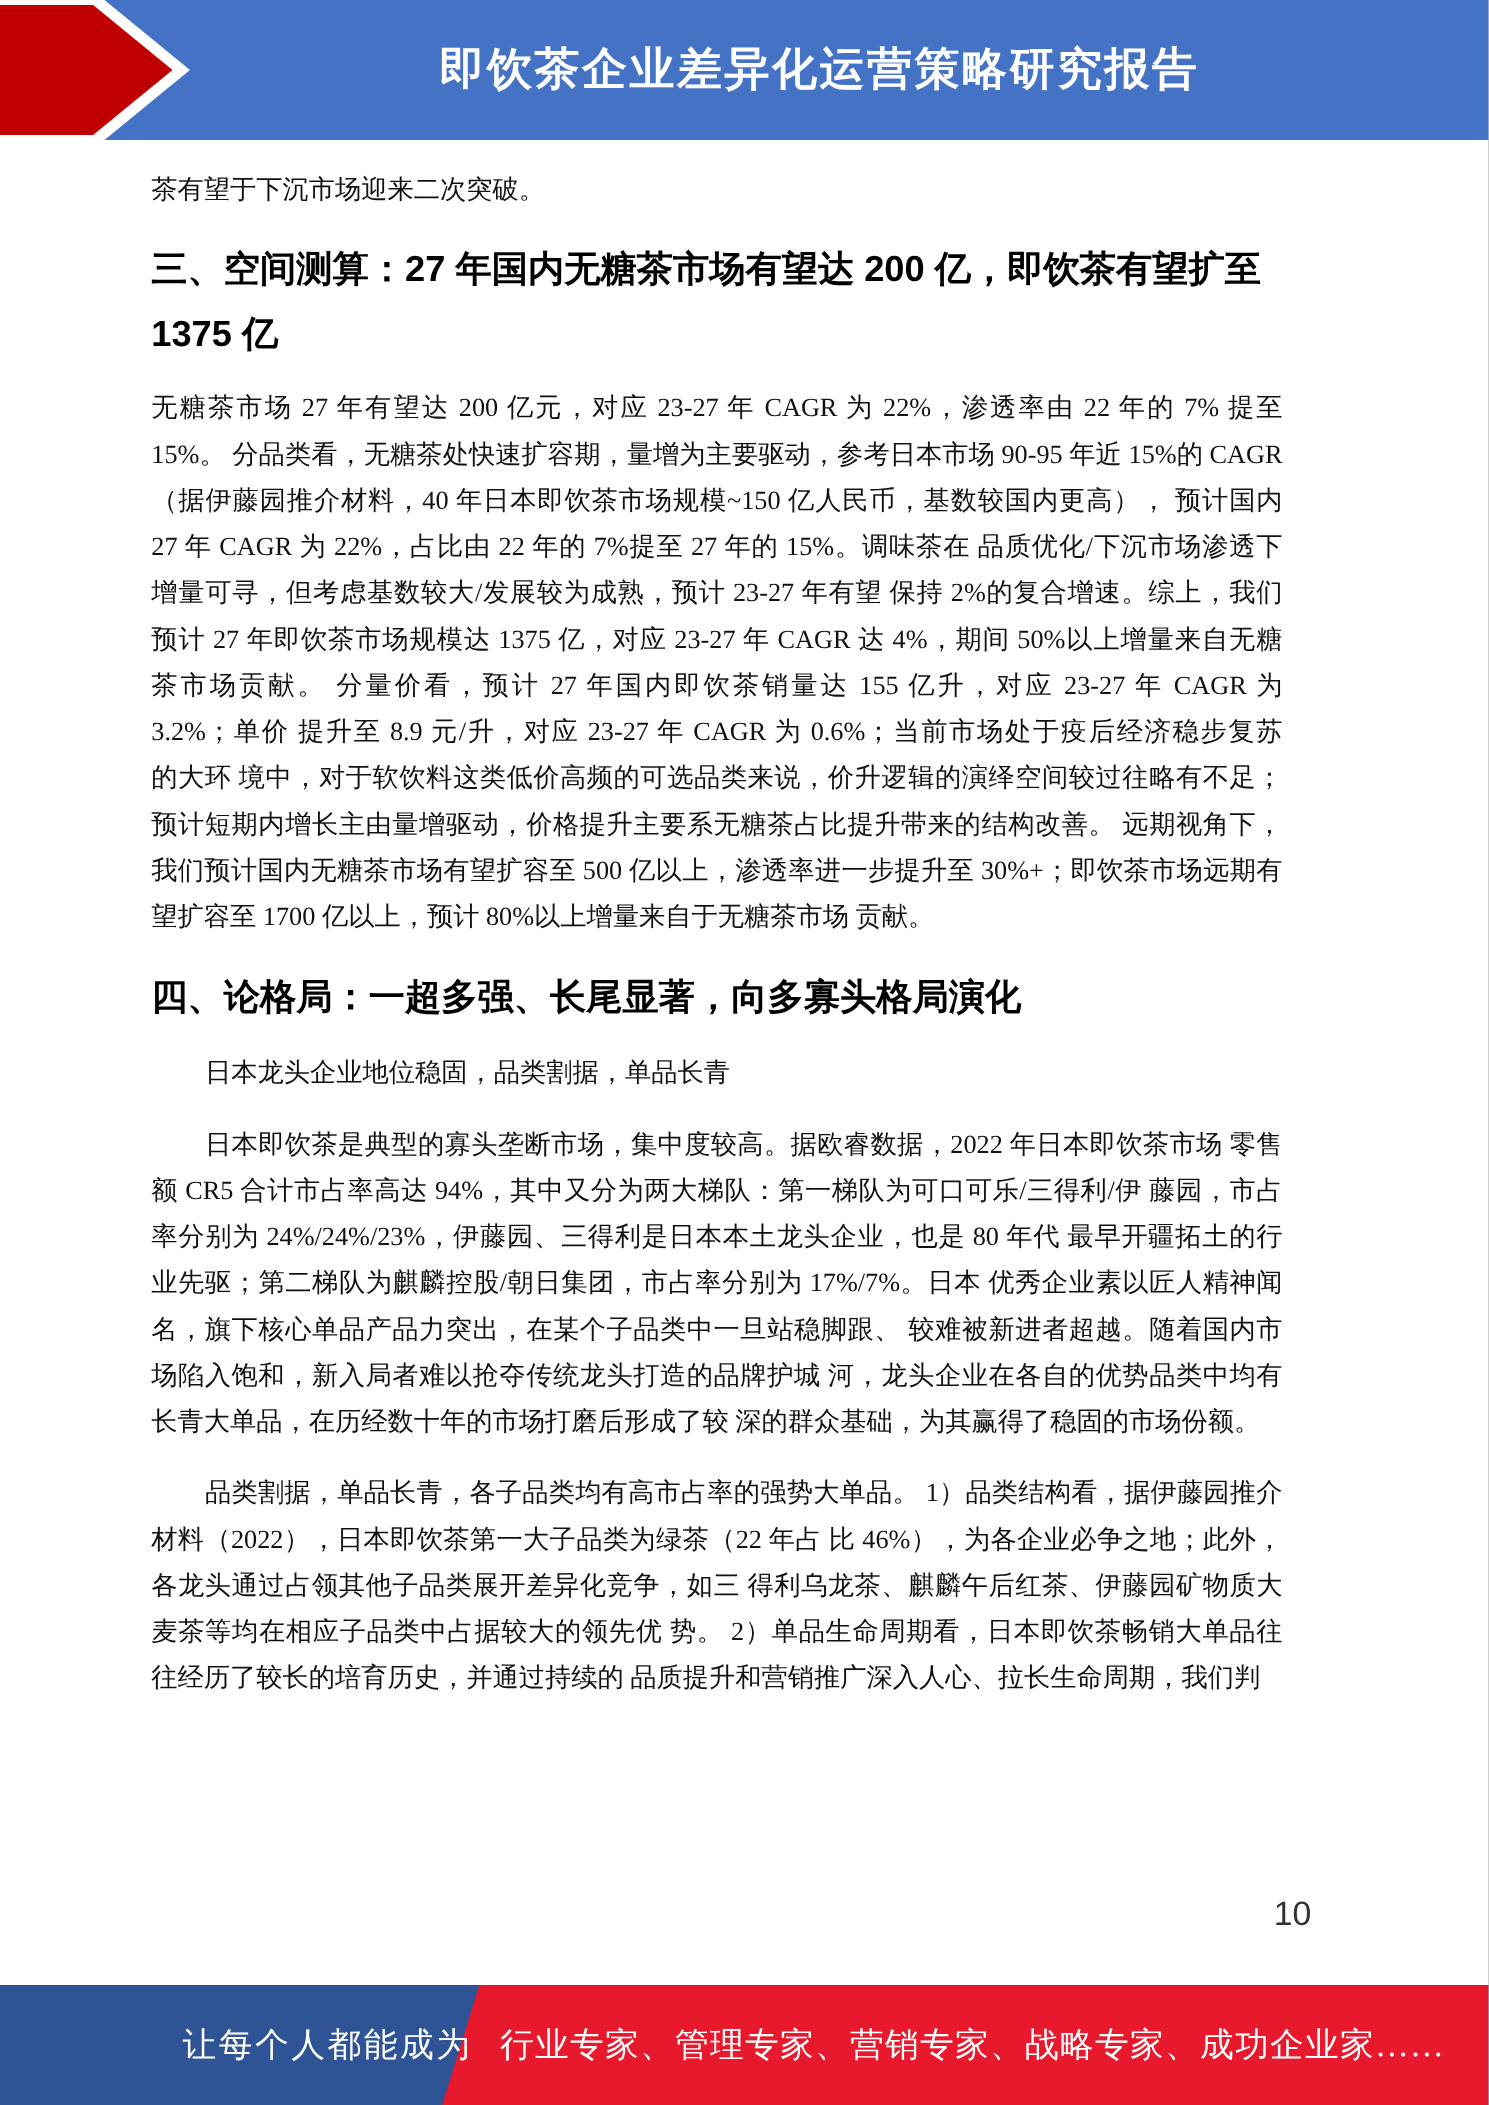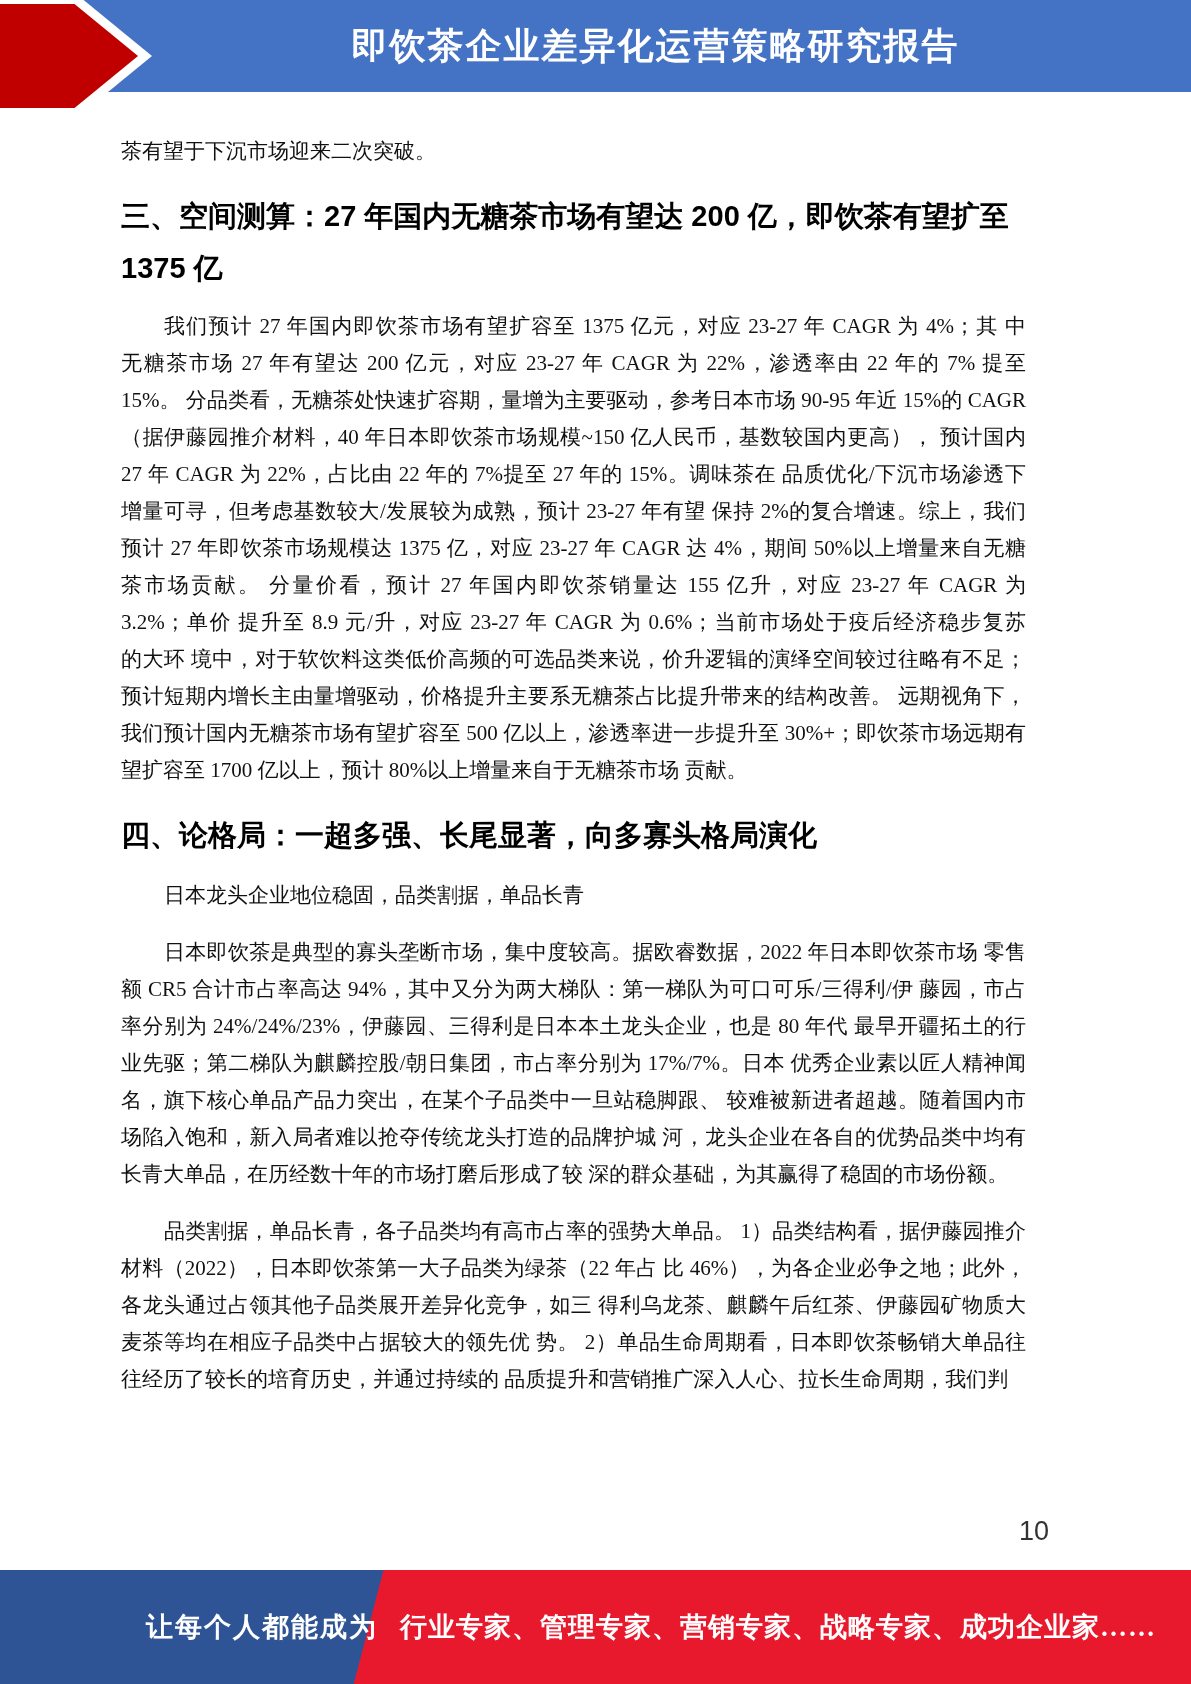--- a/index.html
+++ b/index.html
@@ -8,21 +8,21 @@
     width:1191px; height:1684px;
     margin:0 auto;
     background:#ffffff;
     font-family:"Liberation Serif","DejaVu Serif",serif;
     overflow:hidden;
   }
 
   
   .header {
     position:relative;
-    height:92px;
+    height:112px;
     background:#4472C4;
   }
   .arrow-white {
     position:absolute; left:0; top:0;
     width:152px; height:112px;
     background:#ffffff;
     clip-path:polygon(0 0, 55% 0, 100% 50%, 55% 100%, 0 100%);
   }
   .arrow-red {
     position:absolute; left:0; top:4px;
@@ -84,21 +84,21 @@
     position:absolute;
     top:1516px; right:142px;
     font-family:"Liberation Sans","DejaVu Sans",sans-serif;
     font-size:27px;
     color:#333333;
   }
 
   
   .footer {
     position:absolute; left:0; bottom:0;
-    width:1191px; height:114px;font-weight:bold;
+    width:1191px; height:96px;
   }
   .footer-blue {
     position:absolute; left:0; top:0; right:0; bottom:0;
     background:#2F5496;
   }
   .footer-red {
     position:absolute; left:0; top:0; right:0; bottom:0;
     background:#E8192D;
     clip-path:polygon(32.2% 0, 100% 0, 100% 100%, 29.7% 100%);
   }
@@ -132,21 +132,20 @@
 
   <div class="doc-body">
     <div class="intro-line">茶有望于下沉市场迎来二次突破。</div>
     <div id="sections">
         <div class="section">
           <div class="section-heading">
             <div class="heading-line">三、空间测算：27 年国内无糖茶市场有望达 200 亿，即饮茶有望扩至</div>
             <div class="heading-line">1375 亿</div>
           </div>
           <div class="para">
-            <div class="bline indent">我们预计 27 年国内即饮茶市场有望扩容至 1375 亿元，对应 23-27 年 CAGR 为 4%；其 中</div>
             <div class="bline">无糖茶市场 27 年有望达 200 亿元，对应 23-27 年 CAGR 为 22%，渗透率由 22 年的 7% 提至</div>
             <div class="bline">15%。 分品类看，无糖茶处快速扩容期，量增为主要驱动，参考日本市场 90-95 年近 15%的 CAGR</div>
             <div class="bline">（据伊藤园推介材料，40 年日本即饮茶市场规模~150 亿人民币，基数较国内更高）， 预计国内</div>
             <div class="bline">27 年 CAGR 为 22%，占比由 22 年的 7%提至 27 年的 15%。调味茶在 品质优化/下沉市场渗透下</div>
             <div class="bline">增量可寻，但考虑基数较大/发展较为成熟，预计 23-27 年有望 保持 2%的复合增速。综上，我们</div>
             <div class="bline">预计 27 年即饮茶市场规模达 1375 亿，对应 23-27 年 CAGR 达 4%，期间 50%以上增量来自无糖</div>
             <div class="bline">茶市场贡献。 分量价看，预计 27 年国内即饮茶销量达 155 亿升，对应 23-27 年 CAGR 为</div>
             <div class="bline">3.2%；单价 提升至 8.9 元/升，对应 23-27 年 CAGR 为 0.6%；当前市场处于疫后经济稳步复苏</div>
             <div class="bline">的大环 境中，对于软饮料这类低价高频的可选品类来说，价升逻辑的演绎空间较过往略有不足；</div>
             <div class="bline">预计短期内增长主由量增驱动，价格提升主要系无糖茶占比提升带来的结构改善。 远期视角下，</div>

